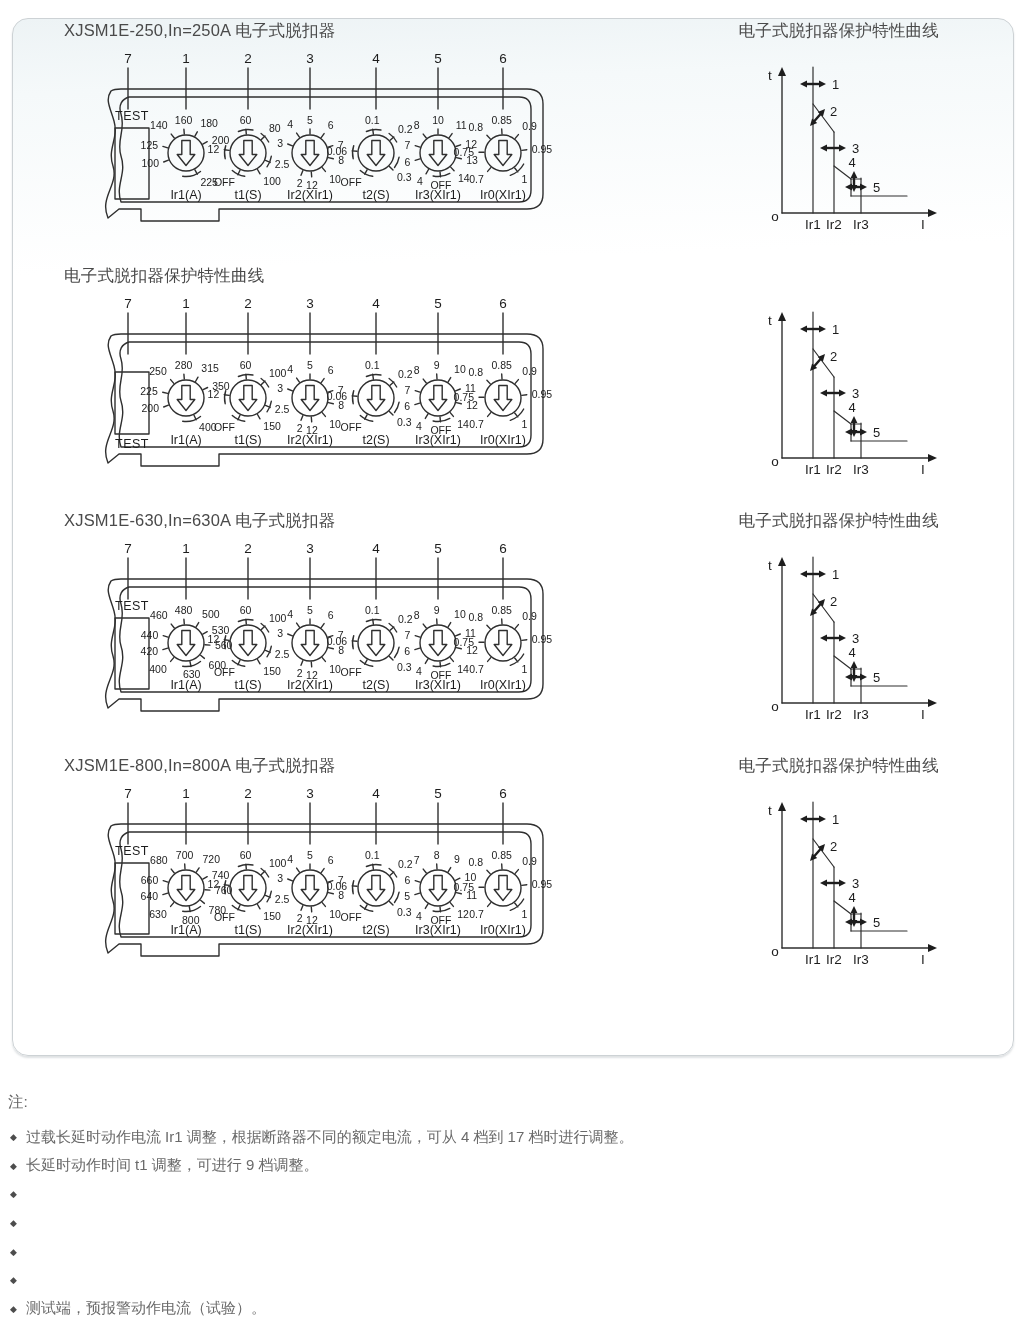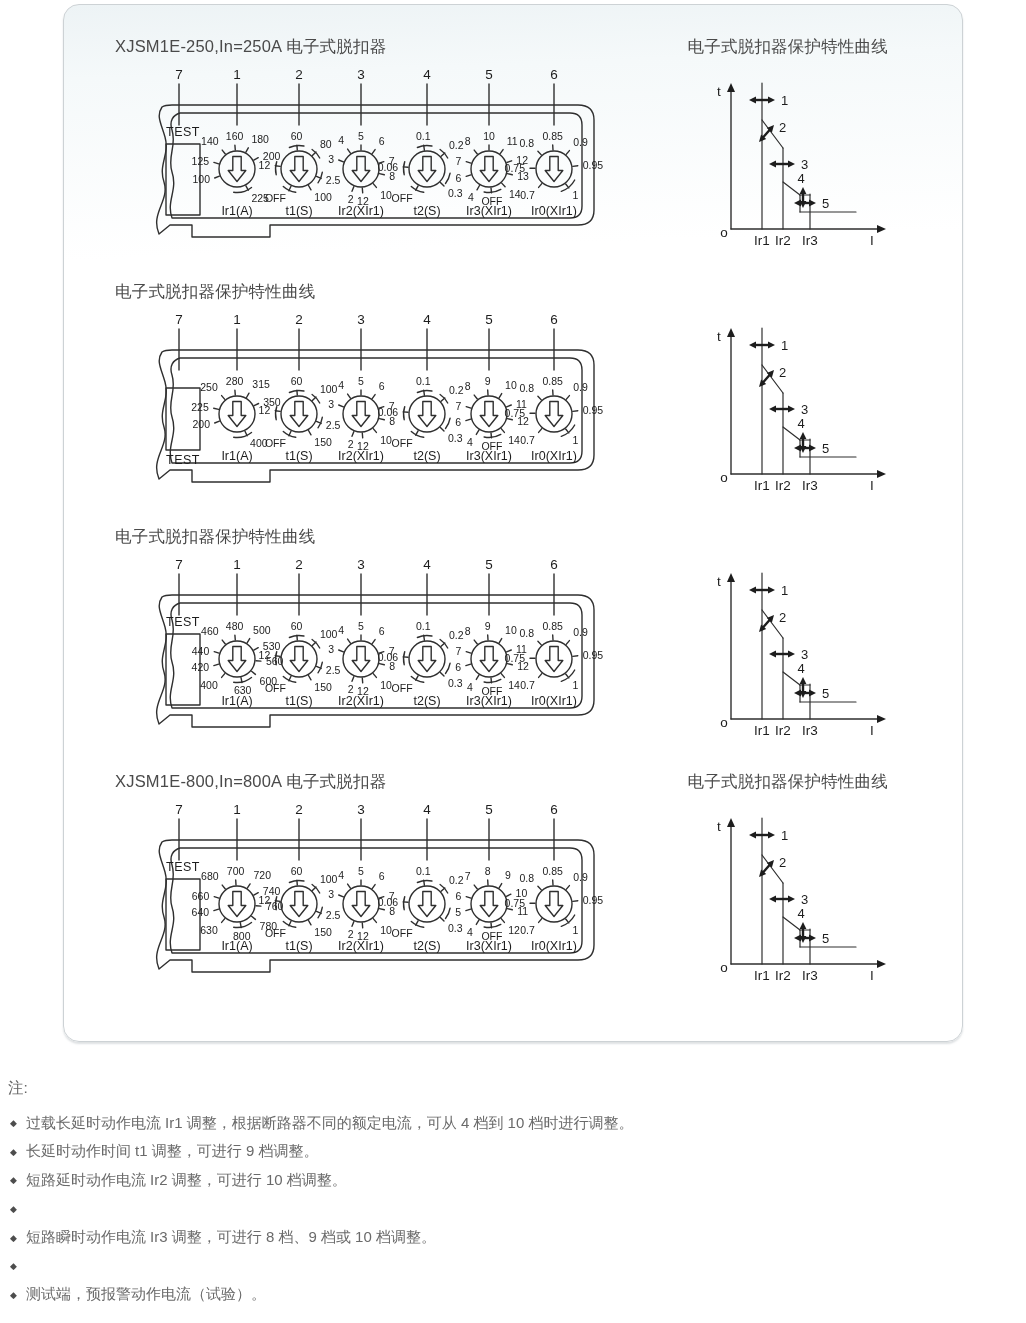--- a/index.html
+++ b/index.html
@@ -1,24 +1,23 @@
 <!DOCTYPE html>
 <html><head>
 <meta charset="utf-8">
 <style>
   html,body{margin:0;padding:0;background:#ffffff;}
   body{width:1026px;font-family:"Liberation Sans","DejaVu Sans",sans-serif;-webkit-font-smoothing:antialiased;}
   .card{
     box-sizing:border-box;
-    margin:4px auto 0;
-    width:900px;height:1038px;
+    margin:18px auto 0;
+    width:1002px;height:1038px;
     border:1px solid #cdd2d5;border-radius:16px;
     background:linear-gradient(178deg,#edf3f5 0%,#f5f9fa 7%,#ffffff 24%);
     box-shadow:0 2px 2px rgba(160,170,175,.35);
-    padding-top:30px;
   }
   .section{height:245px;}
   .titles{display:flex;justify-content:space-between;align-items:flex-start;padding:0 74px 0 51px;line-height:22px;}
   .ltitle,.rtitle{font-size:16.5px;color:#4a4a4a;letter-spacing:.2px;}
   .sbody{display:flex;justify-content:space-between;margin-top:6px;}
   .device{margin-left:48px;display:block;}
   .curve{margin-right:26px;margin-top:12px;display:block;}
   .ln{stroke:#2f2f2f;stroke-width:1.4;fill:none;stroke-linecap:round;stroke-linejoin:round;}
   svg text{fill:#1d1d1d;}
   .callout{font-size:13.5px;}
@@ -451,20 +450,21 @@
               <text x="28" y="162" class="axislbl" text-anchor="middle">o</text>
               <text x="66" y="170" class="axislbl" text-anchor="middle">Ir1</text>
               <text x="87" y="170" class="axislbl" text-anchor="middle">Ir2</text>
               <text x="114" y="170" class="axislbl" text-anchor="middle">Ir3</text>
               <text x="176" y="170" class="axislbl" text-anchor="middle">I</text>
             </svg>
           </div>
         </div>
         <div class="section">
           <div class="titles">
+            <div class="ltitle">XJSM1E-630,In=630A 电子式脱扣器</div>
             <div class="rtitle">电子式脱扣器保护特性曲线</div>
           </div>
           <div class="sbody">
             <svg class="device" width="500" height="186" viewBox="0 0 500 186">
               <path d="M60,42 H466 Q482,42 482,57 V147 Q482,162 466,162 H158 V174 H80 V162 H58 L47,171 C38,150 58,138 52,119 C46,101 58,92 53,74 C49,60 44,53 50,44 Q53,42 60,42" class="ln"></path>
               <path d="M68,50 H458 Q470,50 470,62 V143 Q470,155 458,155 H60 C54,138 66,127 60,109 C55,93 65,83 60,67 C57,58 61,52 68,50" class="ln"></path>
               <text x="71" y="73" class="testlbl" text-anchor="middle">TEST</text>
               <rect x="54" y="81" width="34" height="71" class="ln"></rect>
               <line x1="67" y1="21" x2="67" y2="62" class="ln"></line>
               <text x="67" y="16" class="callout" text-anchor="middle">7</text>
@@ -885,36 +885,34 @@
             </svg>
           </div>
         </div>
       </div>
   </div>
   <div class="notes">
     <div class="notes-heading">注:</div>
     <ul id="note-list">
         <li>
           <span class="diamond">◆</span>
-          <span>过载长延时动作电流 Ir1 调整，根据断路器不同的额定电流，可从 4 档到 10 档时进行调整。</span>
+          <span>过载长延时动作电流 Ir1 调整，根据断路器不同的额定电流，可从 4 档到 17 档时进行调整。</span>
         </li>
         <li>
           <span class="diamond">◆</span>
           <span>长延时动作时间 t1 调整，可进行 9 档调整。</span>
         </li>
         <li>
           <span class="diamond">◆</span>
-          <span>短路延时动作电流 Ir2 调整，可进行 10 档调整。</span>
         </li>
         <li>
           <span class="diamond">◆</span>
         </li>
         <li>
           <span class="diamond">◆</span>
-          <span>短路瞬时动作电流 Ir3 调整，可进行 8 档、9 档或 10 档调整。</span>
         </li>
         <li>
           <span class="diamond">◆</span>
         </li>
         <li>
           <span class="diamond">◆</span>
           <span>测试端，预报警动作电流（试验）。</span>
         </li>
       </ul>
   </div>

